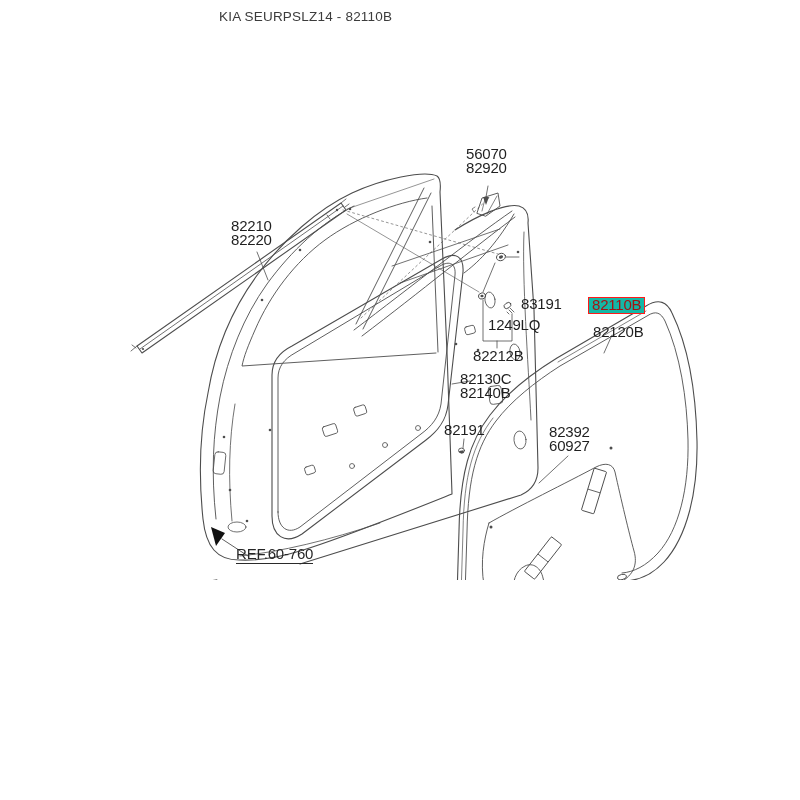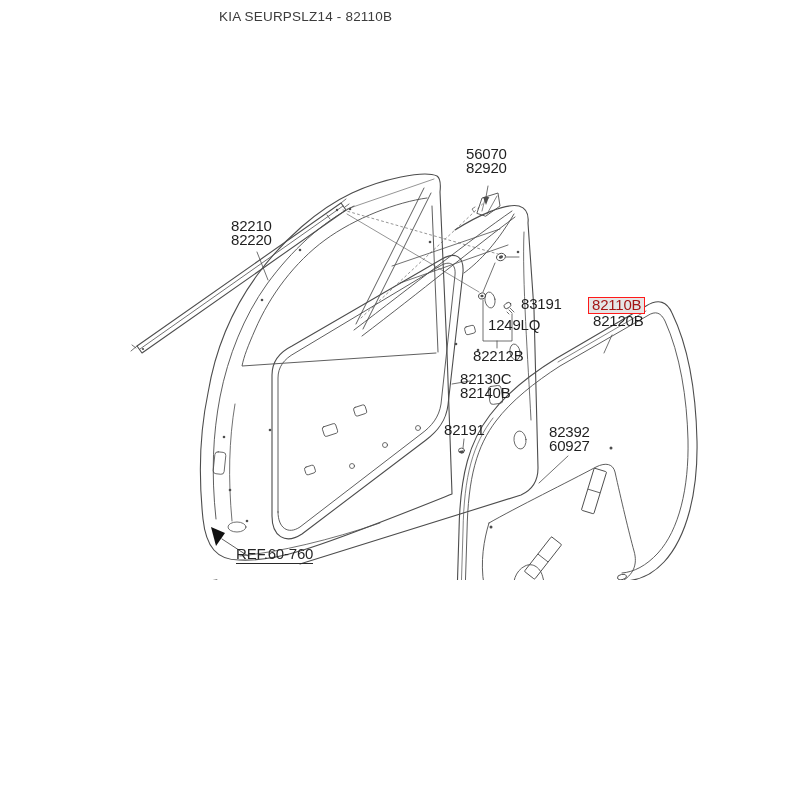--- a/index.html
+++ b/index.html
@@ -2,21 +2,21 @@
 <html><head>
 <meta charset="utf-8">
 <style>
   html,body{margin:0;padding:0;background:#fff;}
   .stage{position:relative;width:800px;height:580px;background:#fff;overflow:hidden;
          font-family:"Liberation Sans", sans-serif;}
   svg{position:absolute;left:0;top:0;}
   .title{position:absolute;font-size:13.5px;color:#3c3c3c;letter-spacing:.2px;}
   .lbl{position:absolute;font-size:15px;line-height:14px;color:#1f1f1f;letter-spacing:-0.2px;white-space:nowrap;}
   .lbl div{margin:0;}
-  .hl{display:inline-block;background:#e5e5e5;border:1.6px solid #ff1a1a;color:#a31515;
+  .hl{display:inline-block;background:#14b8a6;border:1.6px solid #ff1a1a;color:#a31515;
       padding:0 3px 1px 3px;margin-left:-5px;}
   .ref{text-decoration:none;border-bottom:1.2px solid #2a2a2a;padding-bottom:1px;font-size:15px;color:#262626;}
   .fr{position:absolute;font-size:23px;font-weight:bold;color:#101010;letter-spacing:.5px;}
 </style>
 </head>
 <body>
 
 <div class="stage">
 
 <svg width="800" height="800" viewBox="0 0 800 800">
@@ -188,21 +188,21 @@
   <div>82130C</div>
   <div>82140B</div>
 </div>
 
 <div class="lbl" style="left:444px;top:423px;">
   <div>82191</div>
 </div>
 
 <div class="lbl" style="left:593px;top:297px;">
   <div><span class="hl">82110B</span></div>
-  <div style="margin-top:0;">82120B</div>
+  <div style="margin-top:11px;">82120B</div>
 </div>
 
 <div class="lbl" style="left:549px;top:425px;">
   <div>82392</div>
   <div>60927</div>
 </div>
 
 <div class="lbl" style="left:236px;top:547px;">
   <span class="ref">REF.60-760</span>
 </div>

